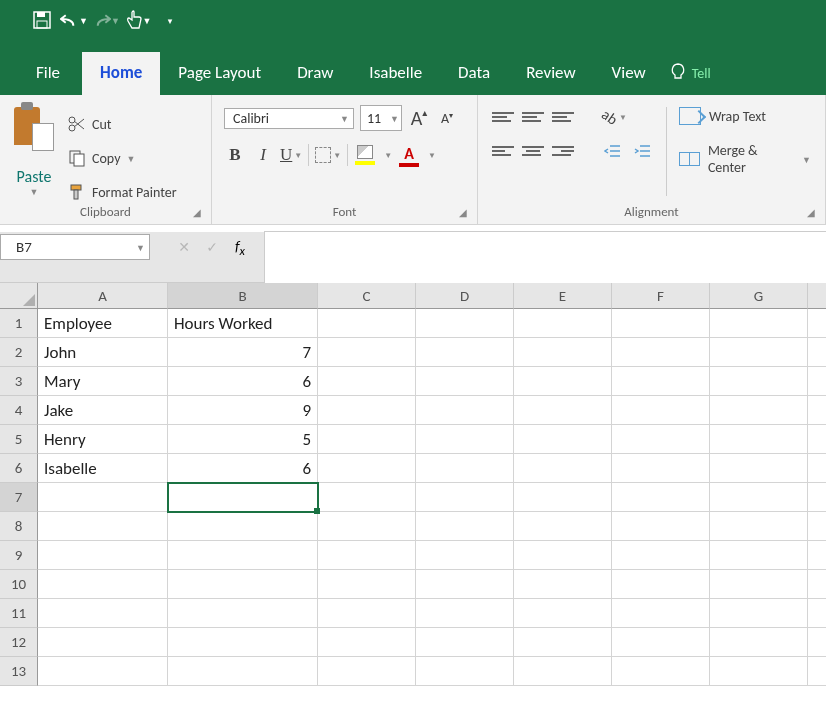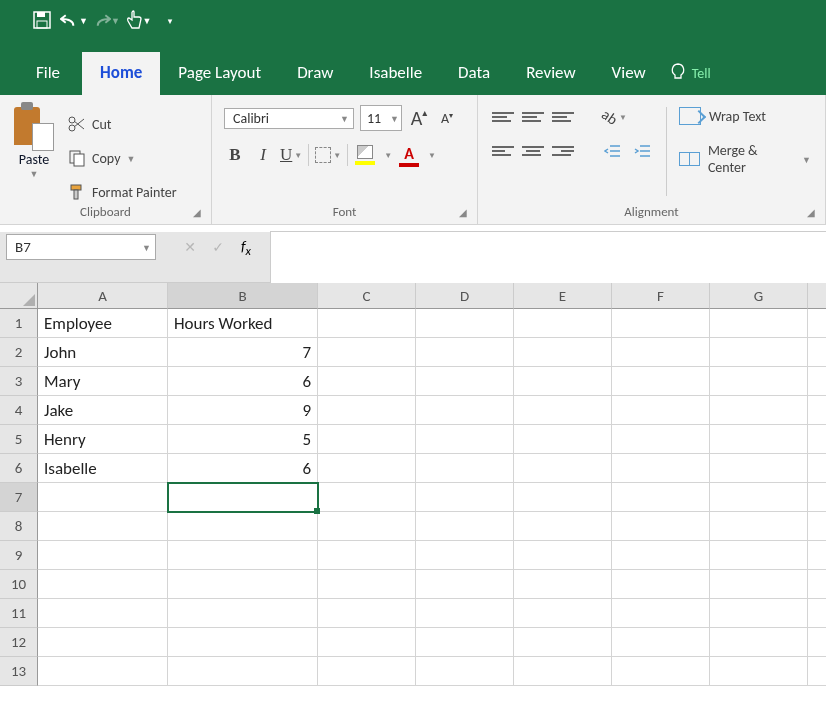--- a/index.html
+++ b/index.html
@@ -22,21 +22,21 @@
   .group-body { flex: 1; display: flex; }
   .group-label { text-align: center; font-size: 13px; color: #666; padding: 2px 0 3px; }
   .dlg-launch { position: absolute; bottom: 4px; right: 4px; width: 14px; height: 14px; color: #888; font-size: 10px; }
 
   
   .paste-col { display: flex; flex-direction: column; align-items: center; width: 52px; }
   .paste-icon-wrap { width: 40px; height: 48px; position: relative; margin-top: 2px; }
   .clip-cb { width: 26px; height: 38px; background: #c27a2e; border-radius: 3px 3px 0 0; position: absolute; left: 0; top: 4px; }
   .clip-cb::before { content:""; position:absolute; top:-5px; left:7px; width:12px; height:8px; background:#888; border-radius:2px; }
   .clip-sheet { width: 22px; height: 28px; background: #fff; border:1px solid #999; position:absolute; right:0; bottom:0; }
-  .paste-label { font-size: 14px; color:#0f172a; margin-top:0; }
+  .paste-label { font-size: 16px; color:#0f766e; margin-top:16px; }
   .clip-right { display:flex; flex-direction:column; gap:8px; padding:6px 4px 0 8px; }
   .clip-item { display:flex; align-items:center; gap:6px; font-size:14px; color:#444;margin-top:8px; }
 
   
   .font-col { display:flex; flex-direction:column; gap:12px; padding:4px 4px 0 4px; }
   .font-row { display:flex; align-items:center; gap:6px; }
   .font-name { width:130px; height:21px; border:1px solid #aaa; background:#fff; display:flex; align-items:center; justify-content:space-between; padding:0 4px 0 8px; font-size:14px; }
   .font-size { width:42px; height:26px; border:1px solid #aaa; background:#fff; display:flex; align-items:center; justify-content:space-between; padding:0 2px 0 6px; font-size:14px; }
   .grow-a { font-size:20px; color:#444; }
   .shrink-a { font-size:14px; color:#444; }
@@ -60,21 +60,21 @@
   .orient { font-size:15px; color:#444; transform:rotate(35deg); }
   .wrap-ico { width:22px; height:18px; border:1px solid #5a9fd4; position:relative; }
   .wrap-ico::after{content:"";position:absolute;right:-4px;top:4px;width:8px;height:8px;border:2px solid #5a9fd4;border-left:none;border-bottom:none;transform:rotate(45deg);}
   .merge-ico { width:22px; height:14px; border:1px solid #5a9fd4; display:flex; }
   .merge-ico::before{content:"";width:50%;border-right:1px solid #5a9fd4;}
   .al-label { font-size:14px; color:#444; }
 
   
   .fbar-area { background:#e6e6e6; border-bottom:1px solid #ccc; padding-bottom:20px; }
   .fbar { height:30px; display:flex; align-items:center; margin-top:7px; }
-  .namebox { width:150px; height:26px; background:#fff; border:1px solid #aaa; margin-left:6px; display:flex; align-items:center; justify-content:space-between; padding:0 4px 0 8px; font-size:15px; }
+  .namebox { width:150px; height:26px; background:#fff; border:1px solid #aaa; display:flex; align-items:center; justify-content:space-between; padding:0 4px 0 15px; font-size:15px; }
   .fx-btn { width:28px; display:flex; justify-content:center; color:#888; }
   .fx-btn.dim { opacity:0.5; }
   .fx { font-style:italic; font-size:15px; color:#000000; }
   .formula-input { flex:1; height:56px; background:#fff; border:1px solid #ccc; border-right:none; margin-left:10px; margin-top:24px; }
 
   
   .grid { display:grid; grid-template-columns: 38px 130px 150px repeat(5, 98px) 20px; }
   .hdr { background:#e6e6e6; border-right:1px solid #ccc; border-bottom:1px solid #999; height:26px; display:flex; align-items:center; justify-content:center; font-size:15px; color:#555; }
   .hdr.sel { background:#d4d4d4; }
   .corner { background:#e6e6e6; border-right:1px solid #999; border-bottom:1px solid #999; position:relative; }

